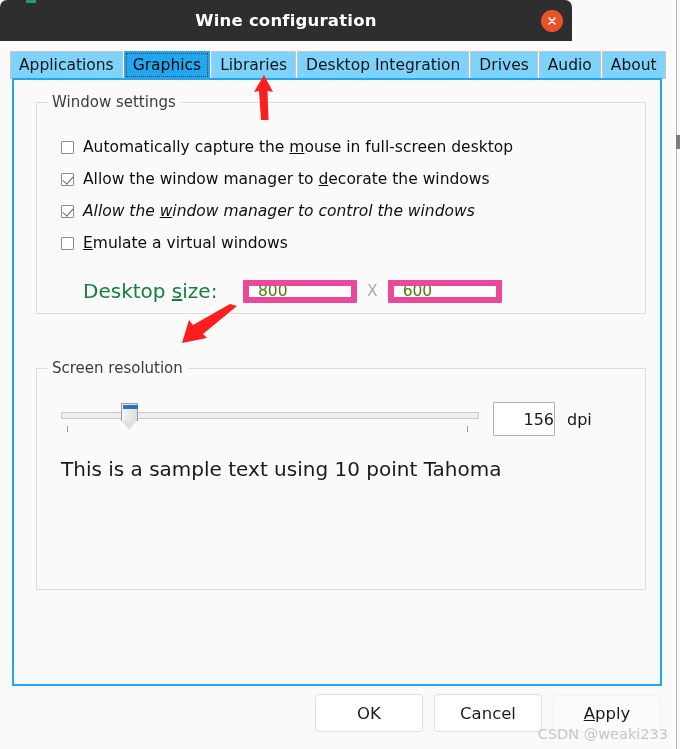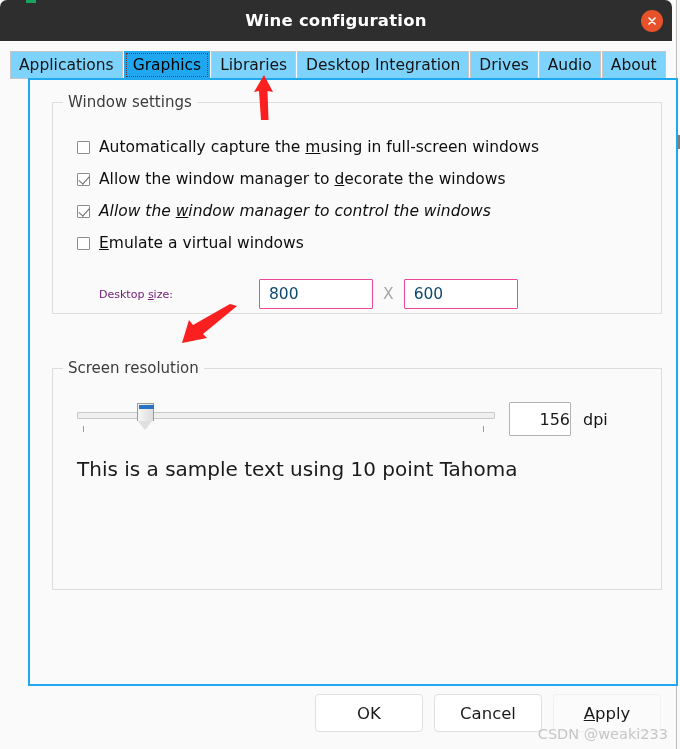--- a/index.html
+++ b/index.html
@@ -16,21 +16,21 @@
     position: relative;
     width: 680px;
     height: 749px;
     background: #fafafa;
   }
 
   
   .titlebar {
     position: absolute;
     left: 0; top: 0;
-    width: 672px;
+    width: 572px;
     height: 41px;
     background: #2e2e2e;
     border-top-left-radius: 7px;
     border-top-right-radius: 7px;
     display: flex;
     align-items: center;
     justify-content: center;
   }
   .titlebar-title {
     color: #ffffff;
@@ -99,21 +99,21 @@
     background: #1fa8f0;
     color: #000000;
     border: 1px solid #1fa8f0;
     outline: 1px dotted #7a2b2b;
     outline-offset: -3px;
   }
 
   
   .page-frame {
     position: absolute;
-    left: 28px; top: 78px;
+    left: 12px; top: 78px;
     width: 650px;
     height: 608px;
     border: 2px solid #1fa8f0;
     background: #fafafa;
   }
 
   
   .group {
     position: absolute;
     border: 1px solid #dddddd;
@@ -166,31 +166,31 @@
   .cb-label u { text-decoration: underline; }
 
   
   .ds-row {
     position: absolute;
     left: 46px; top: 176px;
     display: flex;
     align-items: center;
   }
   .ds-label {
-    font-size: 11px;
-    color: #701a75;
+    font-size: 20px;
+    color: #15803d;
     width: 160px;
   }
   .ds-label u { text-decoration: underline; }
   .ds-input {
     width: 114px;
-    height: 30px;
-    border: 1px solid #ec4899;
+    height: 23px;
+    border: 6px solid #ec4899;
     background: #ffffff;
-    color: #0c4a6e;
+    color: #4d7c0f;
     font-size: 15.5px;
     font-family: inherit;
     padding: 0 9px;
     border-radius: 1px;
   }
   .ds-x {
     font-size: 15.5px;
     color: #a8a8a8;
     margin: 0 10px;
   }
@@ -375,21 +375,21 @@
       </div>
   </div>
 
   <div class="page-frame">
 
     <div class="group" id="grp-window">
       <span class="group-label">Window settings</span>
 
       <label class="cb-row" style="left:24px; top:34px;">
         <span class="cbox"></span>
-        <span class="cb-label"><span>Automatically capture the </span><u>m</u><span>using in full-screen windows</span></span>
+        <span class="cb-label"><span>Automatically capture the </span><u>m</u><span>ouse in full-screen desktop</span></span>
       </label>
 
       <label class="cb-row" style="left:24px; top:66px;">
         <span class="cbox checked"></span>
         <span class="cb-label"><span>Allow the window manager to </span><u>d</u><span>ecorate the windows</span></span>
       </label>
 
       <label class="cb-row" style="left:24px; top:98px;font-style:italic;">
         <span class="cbox checked"></span>
         <span class="cb-label"><span>Allow the </span><u>w</u><span>indow manager to control the windows</span></span>

